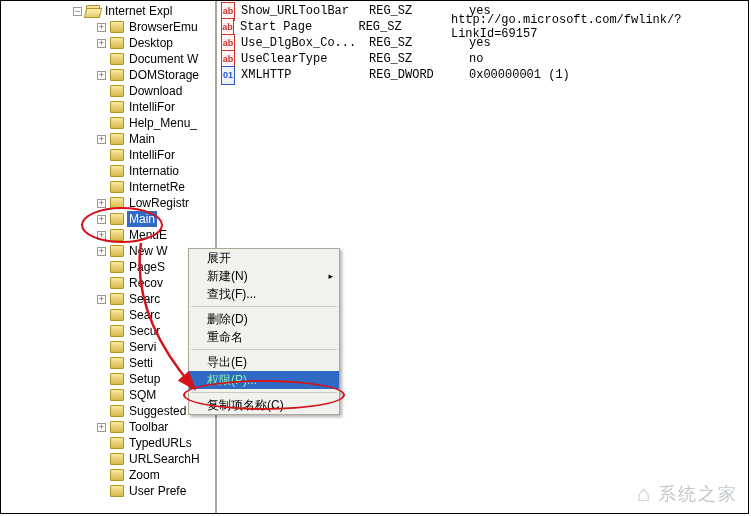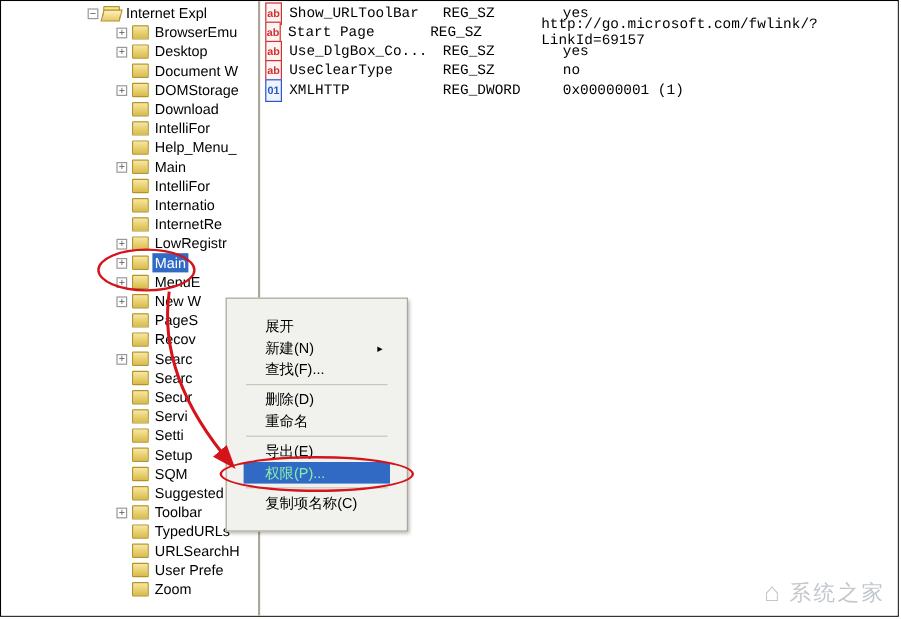--- a/index.html
+++ b/index.html
@@ -18,21 +18,21 @@
   .folder.open::after { content: ""; position: absolute; left: -1px; bottom: -1px; width: 14px; height: 8px; background: linear-gradient(#fff2b8, #e6c96b); border: 1px solid #b39427; transform: skewX(-14deg); }
   .label { padding: 0 2px; }
   .label.selected { background: #316ac5; color: #fff; }
   .indent { display: inline-block; height: 16px; }
   .value-row { display: flex; align-items: center; height: 16px; }
   .val-icon { width: 14px; height: 19px; border: 1px solid #c33; display: inline-flex; align-items: center; justify-content: center; margin-right: 6px; font-size: 9px; font-weight: bold; color: #c33; background: #fff3f3; }
   .val-icon.dw { border-color: #2a57c9; color: #2a57c9; background: #eef3ff; }
   .val-name { width: 128px; font-family: "Courier New", monospace; }
   .val-type { width: 100px; font-family: "Courier New", monospace; }
   .val-data { font-family: "Courier New", monospace; }
-  .context-menu { position: absolute; left: 187px; top: 247px; width: 152px; background: #f1f1ed; border: 1px solid #aca899; box-shadow: 2px 2px 3px rgba(0,0,0,.3); z-index: 10; padding: 14px; }
+  .context-menu { position: absolute; left: 187px; top: 247px; width: 152px; background: #f1f1ed; border: 1px solid #aca899; box-shadow: 2px 2px 3px rgba(0,0,0,.3); z-index: 10; padding: 0; }
   .cm-item { height: 18px; line-height: 18px; padding: 0 18px 0 18px; position: relative; }
   .cm-item.has-sub::after { content: "▸"; position: absolute; right: 6px; font-size: 9px; }
   .cm-item.highlight { background: #316ac5; color: #86efac; }
   .cm-sep { border-top: 1px solid #c8c8bc; margin: 3px 2px; }
   .red-ellipse { position: absolute; border: 2px solid #d4131b; border-radius: 50%; pointer-events: none; z-index: 20; }
   .red-ellipse.one { left: 80px; top: 206px; width: 82px; height: 36px; }
   .red-ellipse.two { left: 182px; top: 379px; width: 162px; height: 30px; }
   .watermark { position: absolute; right: 10px; bottom: 6px; font-size: 18px; color: rgba(120,130,140,.45); font-family: "Microsoft YaHei", sans-serif; letter-spacing: 2px; display: flex; align-items: center; gap: 6px; }
   .watermark .wm-logo { font-size: 22px; }
   svg.arrow { position: absolute; left: 120px; top: 234px; z-index: 21; pointer-events: none; }
@@ -274,29 +274,29 @@
       <span class="exp blank"></span>
       <span class="folder"></span>
       <span class="label ">URLSearchH</span>
     </div>
           </li>
           <li>
             <div class="row">
       <span class="indent" style="width:96px"></span>
       <span class="exp blank"></span>
       <span class="folder"></span>
+      <span class="label ">Zoom</span>
+    </div>
+          </li>
+          <li>
+            <div class="row">
+      <span class="indent" style="width:96px"></span>
+      <span class="exp blank"></span>
+      <span class="folder"></span>
       <span class="label ">User Prefe</span>
-    </div>
-          </li>
-          <li>
-            <div class="row">
-      <span class="indent" style="width:96px"></span>
-      <span class="exp blank"></span>
-      <span class="folder"></span>
-      <span class="label ">Zoom</span>
     </div>
           </li>
         </ul>
     </div>
     <div class="right-pane">
       <div id="values">
           <div class="value-row">
     <span class="val-icon ">ab</span>
     <span class="val-name">Show_URLToolBar</span>
     <span class="val-type">REG_SZ</span>

